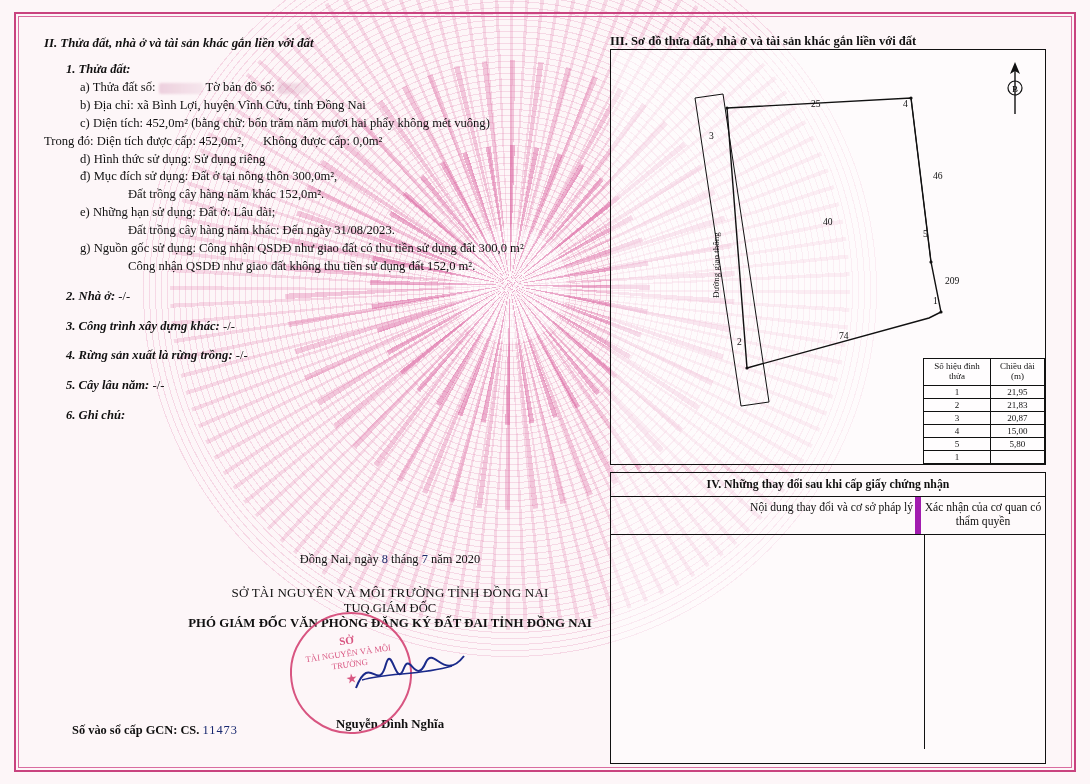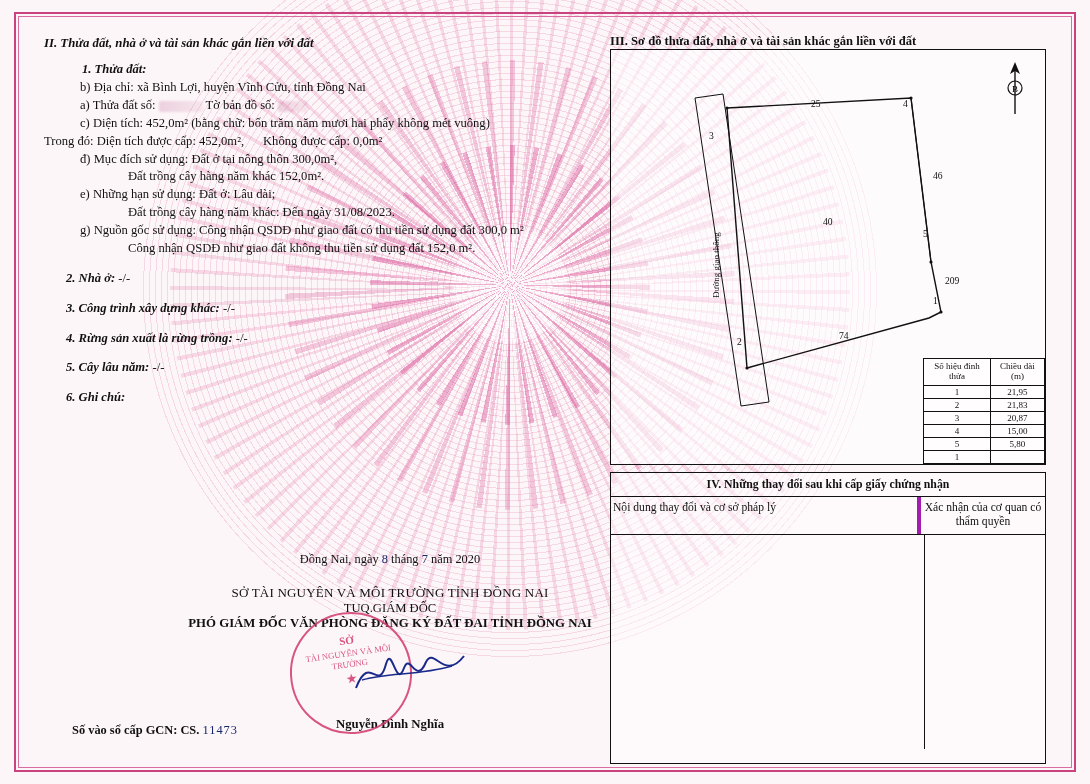--- a/index.html
+++ b/index.html
@@ -85,21 +85,21 @@
 
   
   .left{
     position:absolute;
     left:44px;top:34px;width:540px;
     font-size:12.6px;
     line-height:1.42;
     z-index:5;
   }
   .sec-title{font-weight:bold;font-style:italic;font-size:12.8px;margin-bottom:9px;}
-  .sub-title{font-weight:bold;font-style:italic;margin-left:38px;}
+  .sub-title{font-weight:bold;font-style:italic;margin-left:22px;}
   .ln{margin-left:36px;position:relative;}
   .ln2{}
   .ln3{margin-left:84px;}
   .numitem{font-weight:bold;font-style:italic;margin-left:22px;margin-top:12px;}
   .numitem .val{font-weight:normal;font-style:normal;}
   .blur{
     display:inline-block;
     min-width:44px;height:11px;
     vertical-align:middle;
     background:linear-gradient(90deg, rgba(200,120,160,.30), rgba(200,120,160,.12));
@@ -229,22 +229,22 @@
     text-align:center;font-weight:bold;
     border-bottom:1px solid #111;
     padding:4px 2px;
     font-size:11.8px;
   }
   .sec4 .hdr{
     display:flex;
     border-bottom:1px solid #111;
   }
   .sec4 .hdr .c1{
-    flex:1;text-align:left;padding:4px 2px;
-    border-right:4px solid #a21caf;
+    flex:1;text-align:right;padding:4px 2px;
+    border-right:6px solid #a21caf;
   }
   .sec4 .hdr .c2{
     width:120px;text-align:center;padding:4px 2px;line-height:1.25;
   }
   .sec4 .body{
     display:flex;height:214px;
   }
   .sec4 .body .c1{flex:1;border-right:1px solid #111;}
   .sec4 .body .c2{width:120px;}
 </style>
@@ -258,34 +258,35 @@
   <div class="guilloche3"></div>
   <div class="guilloche4"></div>
 
   <div class="outer-border"></div>
   <div class="outer-border2"></div>
 
   <div class="left">
     <div class="sec-title">II. Thửa đất, nhà ở và tài sản khác gắn liền với đất</div>
     <div class="sub-title">1. Thửa đất:</div>
 
-    <div class="ln">b) Địa chỉ: xã Bình Lợi, huyện Vĩnh Cửu, tỉnh Đồng Nai</div>
-
     <div class="ln">
       <span>a) Thửa đất số:</span>
       <span class="blur"></span>
       <span>Tờ bản đồ số:</span>
       <span class="blur w2"></span>
     </div>
+
+    <div class="ln">b) Địa chỉ: xã Bình Lợi, huyện Vĩnh Cửu, tỉnh Đồng Nai</div>
     <div class="ln">c) Diện tích: 452,0m² (bằng chữ: bốn trăm năm mươi hai phẩy không mét vuông)</div>
     <div class="ln2">
       <span>Trong đó: Diện tích được cấp: 452,0m²,</span>
       &nbsp;&nbsp;&nbsp;&nbsp;
       <span>Không được cấp: 0,0m²</span>
     </div>
+    <div class="ln">d) Hình thức sử dụng: Sử dụng riêng</div>
     <div class="ln">đ) Mục đích sử dụng: Đất ở tại nông thôn 300,0m²,</div>
     <div class="ln3">Đất trồng cây hàng năm khác 152,0m².</div>
     <div class="ln">e) Những hạn sử dụng: Đất ở: Lâu dài;</div>
     <div class="ln3">Đất trồng cây hàng năm khác: Đến ngày 31/08/2023.</div>
     <div class="ln">g) Nguồn gốc sử dụng: Công nhận QSDĐ như giao đất có thu tiền sử dụng đất 300,0 m²</div>
     <div class="ln3">Công nhận QSDĐ như giao đất không thu tiền sử dụng đất 152,0 m².</div>
 
     <div class="numitem">
       <span>2. Nhà ở:</span>
       <span class="val">-/-</span>

